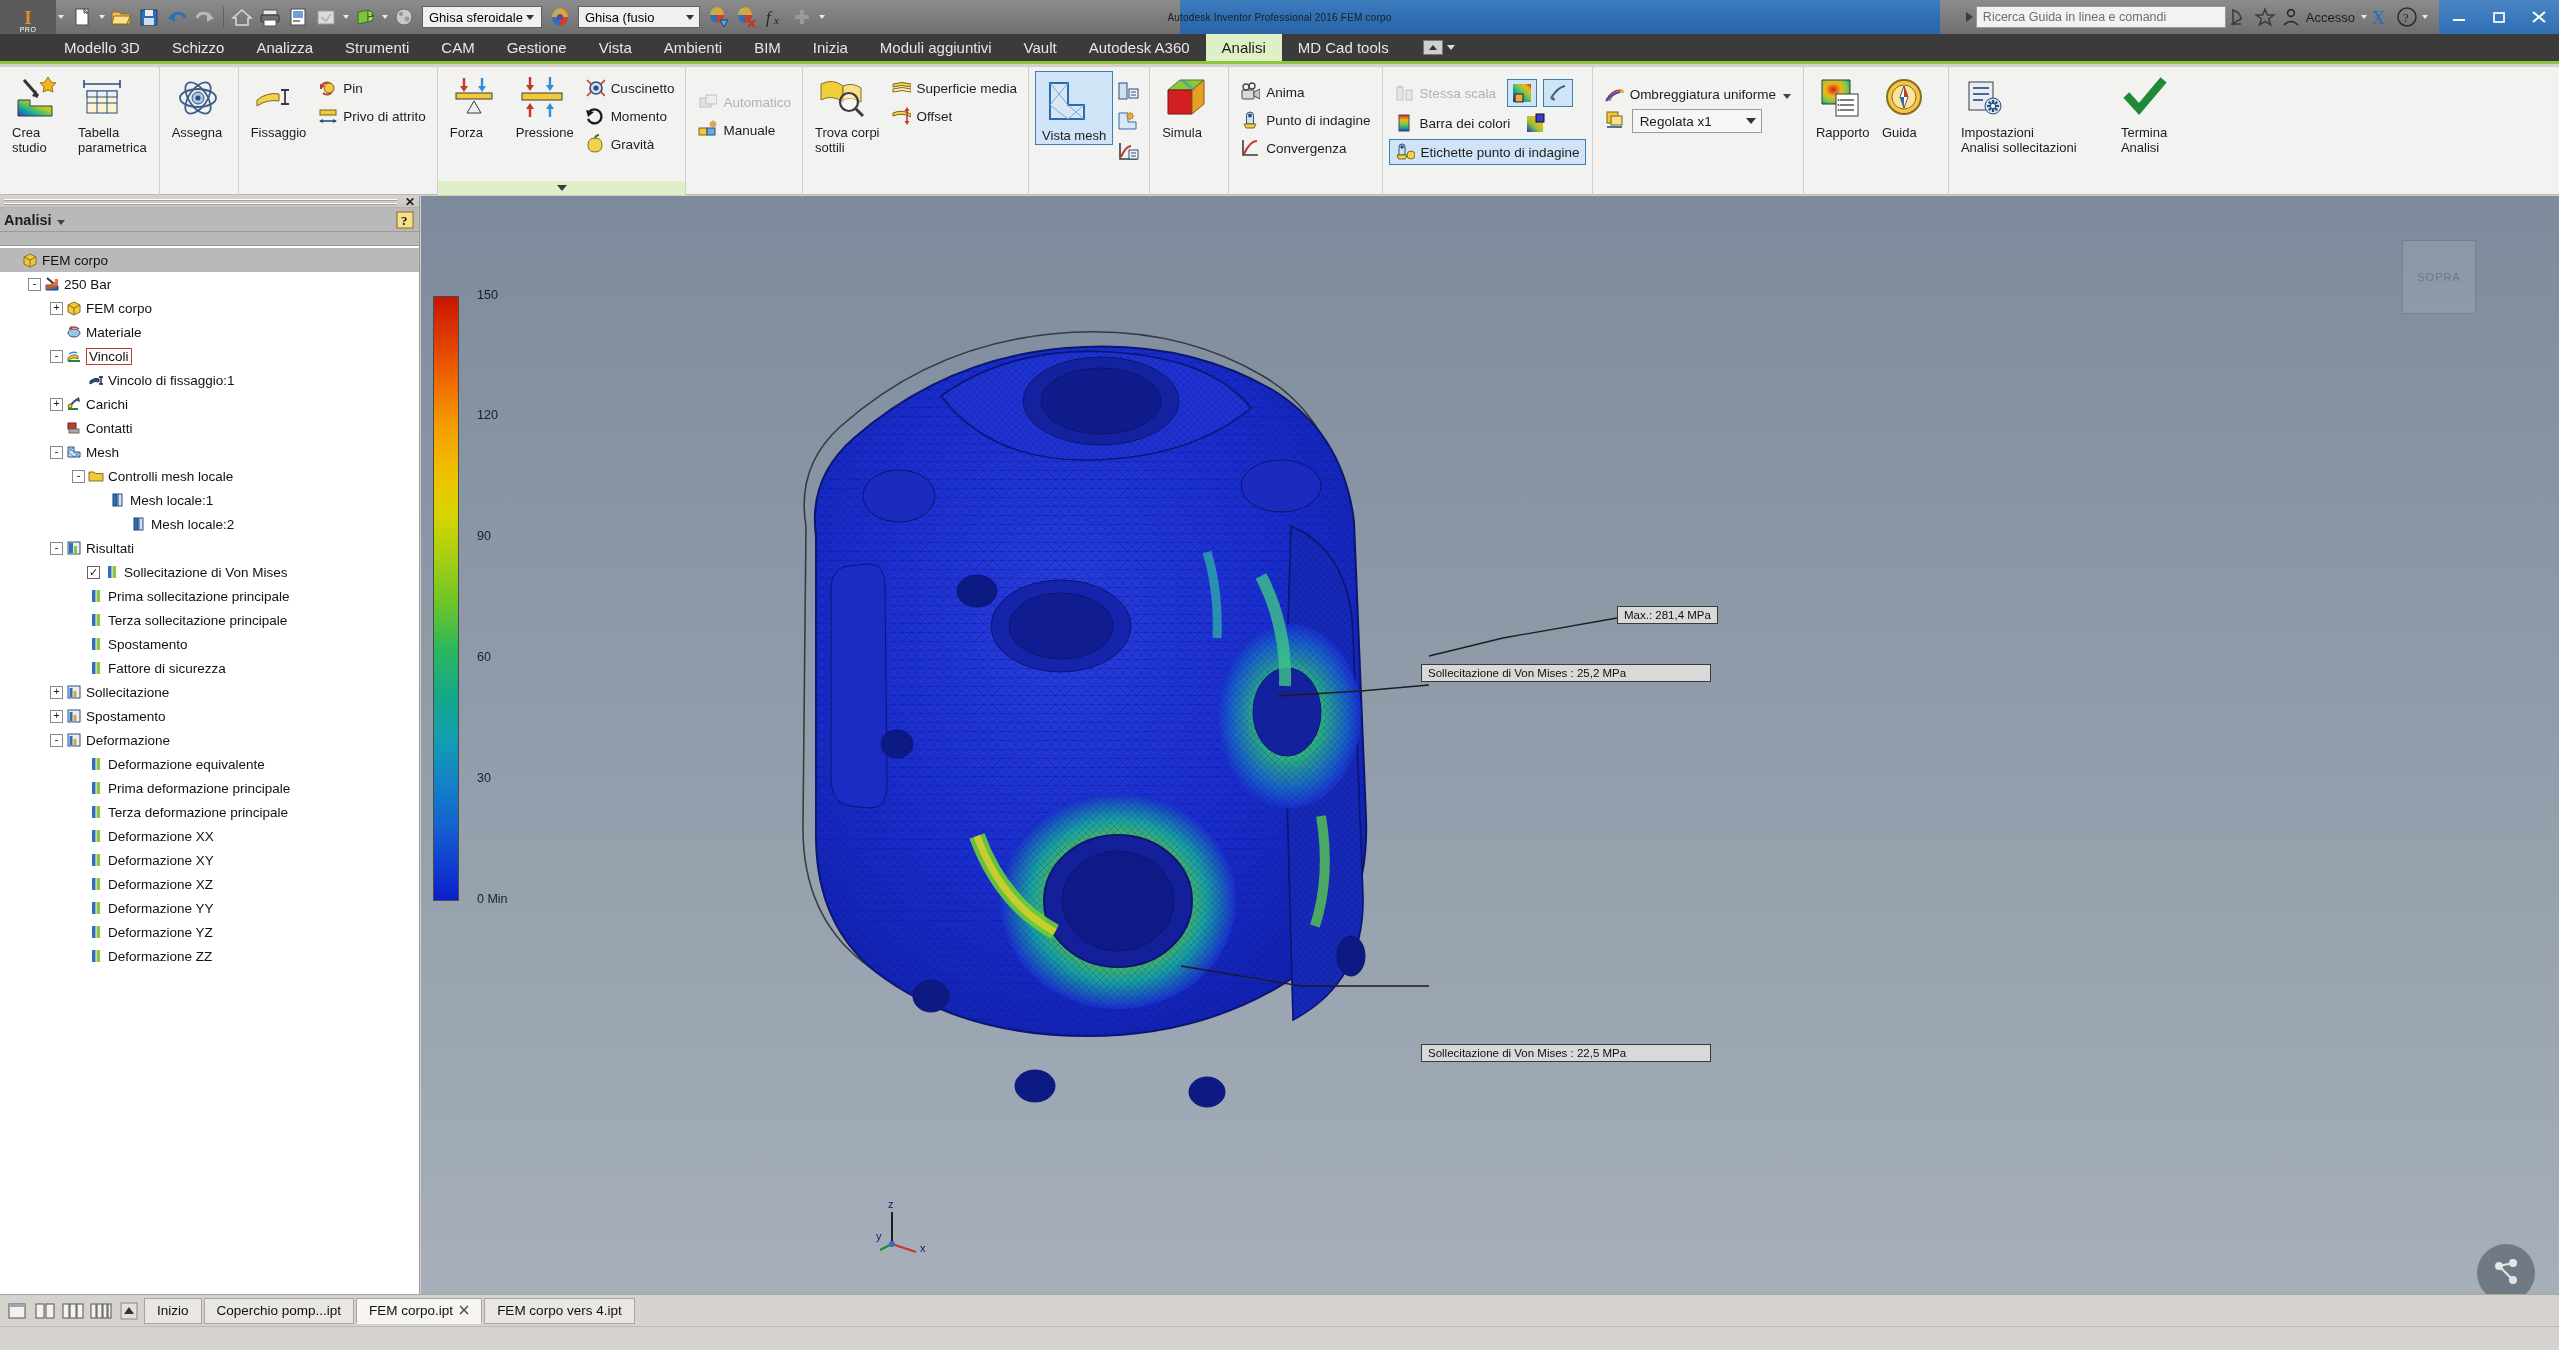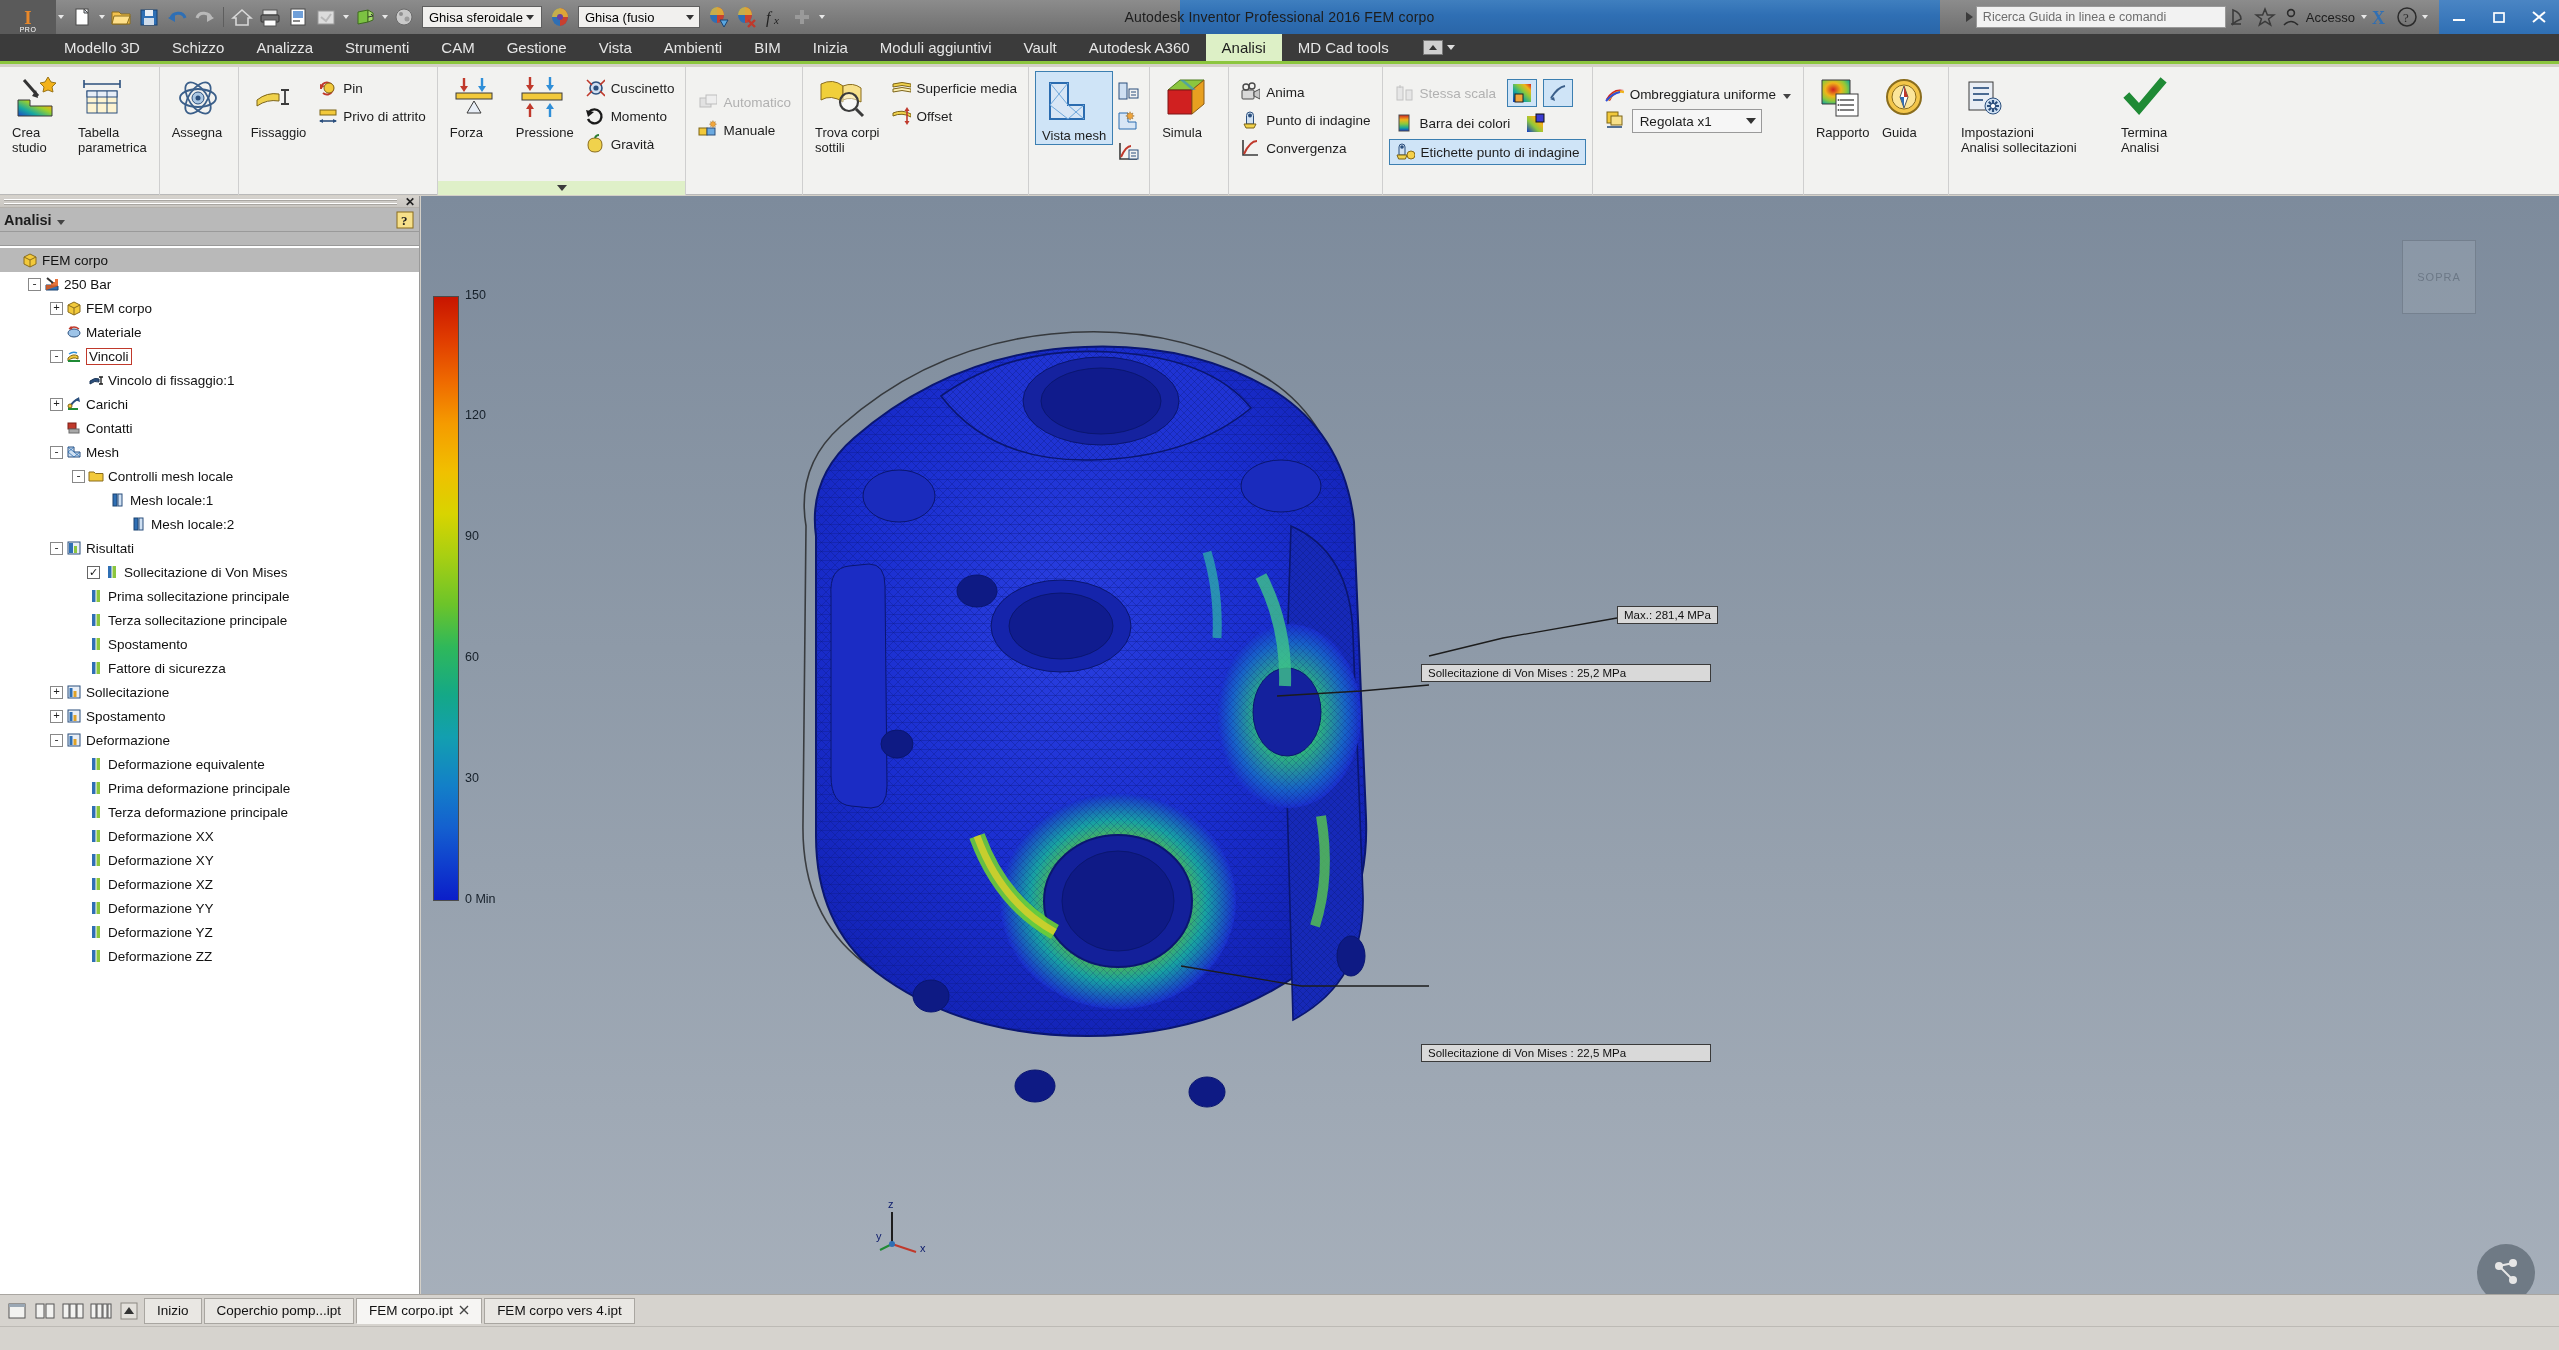--- a/index.html
+++ b/index.html
@@ -43,21 +43,21 @@
   }
   .matbox .mv { overflow:hidden; white-space:nowrap; }
   .matbox .dd { width:14px; display:flex;align-items:center;justify-content:center;}
   .matbox .dd::after{content:"";border-left:4px solid transparent;border-right:4px solid transparent;border-top:5px solid #333;}
   .title-center {
     position:absolute; left:0; right:0; top:0; height:34px;
     display:flex; align-items:center; justify-content:center;
     pointer-events:none;
   }
   .title-center .tcap {
-    font-size:14px; color:#1d1d1d; letter-spacing:.2px;
+    font-size:10px; color:#1d1d1d; letter-spacing:.2px;
   }
   .title-blue {
     position:absolute; left:1180px; top:0; width:760px; height:34px;
     background: linear-gradient(to bottom,#3f7fbf 0%, #2f6fb4 45%, #2a66a8 100%);
   }
   .tb-right {
     position:absolute; right:0; top:0; height:34px; display:flex; align-items:center;
   }
   .searchbox {
     width:250px; height:22px; background:#f2f2f2; border:1px solid #999;
@@ -162,21 +162,21 @@
     background: linear-gradient(to bottom, #7d8b9c 0%, #8e9aa8 40%, #a7b0bb 100%);
     overflow:hidden;
   }
   .vp-info { position:absolute; left:8px; top:6px; font-size:12.5px; color:#1d2228; line-height:1.55;}
   .cbar { position:absolute; left:12px; top:100px; width:26px; height:605px;
           border:1px solid #4b4b4b;
           background: linear-gradient(to bottom,
             #c81500 0%, #e03c00 7%, #ef6a00 14%, #f59b00 21%, #f0c000 29%,
             #d8d400 36%, #a8cf12 43%, #6cc42a 51%, #2fb85a 58%, #14a887 66%,
             #139fb0 73%, #1380c8 81%, #1460cf 88%, #0f3fce 94%, #0b1ec9 100%); }
-  .cticks { position:absolute; left:44px; top:92px; height:620px; width:120px; font-size:12.5px; color:#16202a;}
+  .cticks { position:absolute; left:56px; top:92px; height:620px; width:120px; font-size:12.5px; color:#16202a;}
   .ctick { position:absolute; left:0; }
   .label-box {
     position:absolute; background:#d9d9d9; border:1px solid #3a3a3a;
     font-size:11.5px; color:#101010; padding:2px 6px; white-space:nowrap;
   }
   .axis-tri { position:absolute; left:455px; bottom:70px; width:60px; height:60px; }
   .navcube { position:absolute; right:60px; top:22px; width:120px; height:120px; opacity:.55;}
   .navcube .cube{ width:74px;height:74px;border:1px solid #6c7682;background:rgba(255,255,255,.18);
      margin:22px auto 0 auto; display:flex;align-items:center;justify-content:center;
      font-size:11px;color:#5c6773; letter-spacing:1px;text-align:center;}

